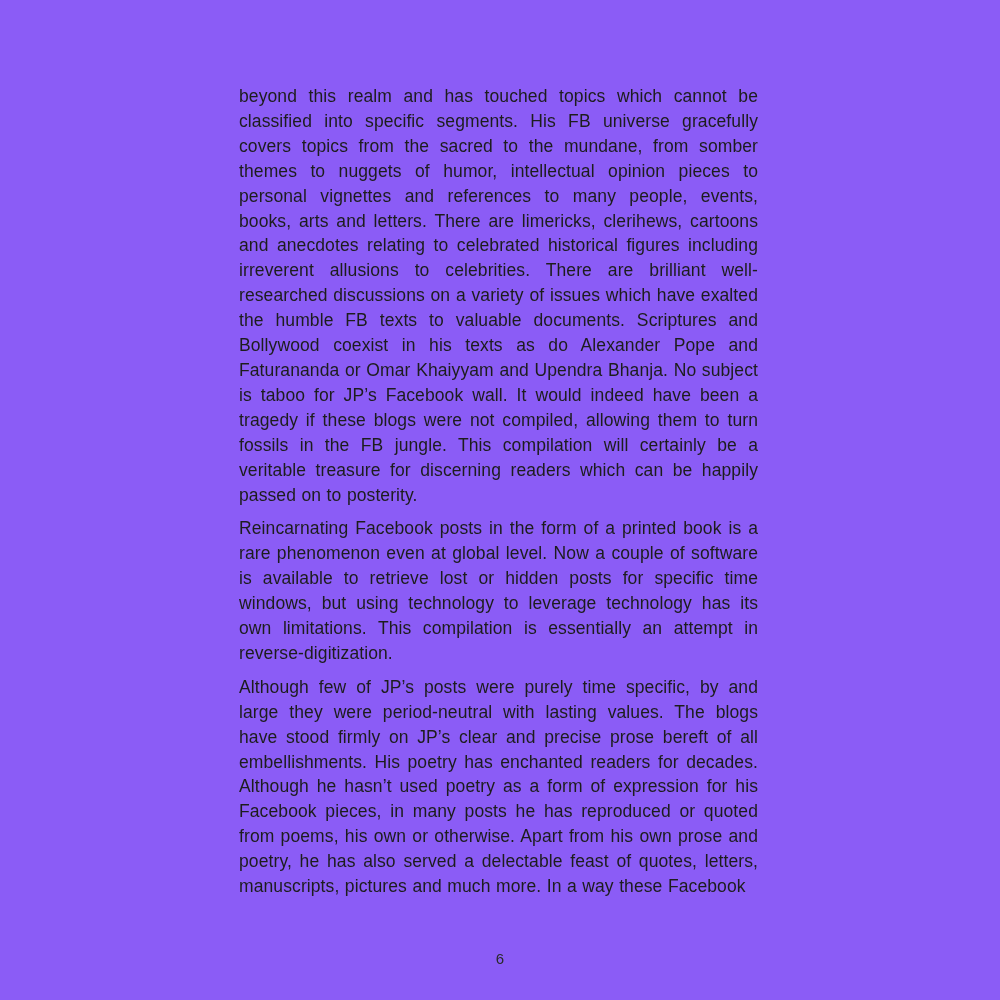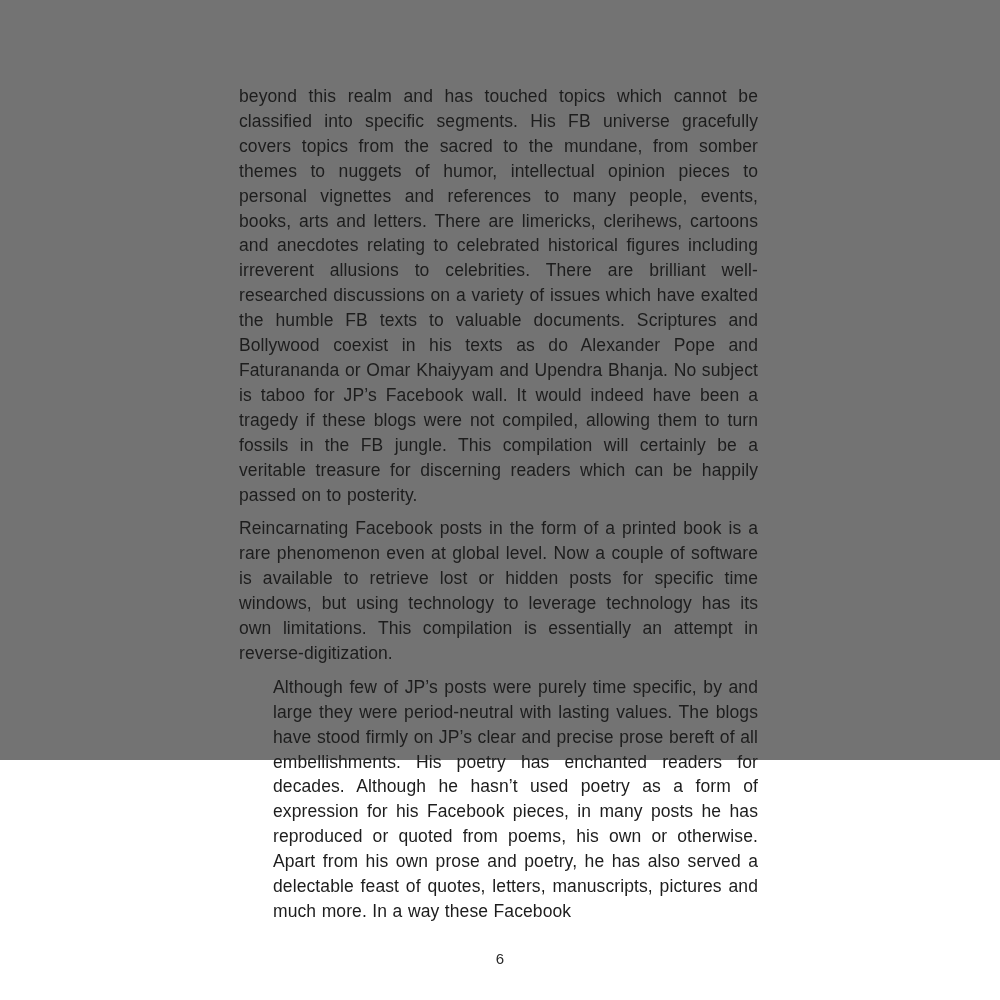--- a/index.html
+++ b/index.html
@@ -6,40 +6,40 @@
   html, body {
     width: 1000px;
     height: 1000px;
     background: #ffffff;
     font-family: "Liberation Sans", sans-serif;
     overflow: hidden;
   }
   .book-page {
     position: relative;
     width: 1000px;
-    height: 760px;
-    background: #737373;
+    height: 1000px;
+    background: #8b5cf6;
   }
   .text-block {
     position: absolute;
     left: 239px;
     top: 84px;
     width: 519px;
     color: #1d1d1d;
   }
   .para {
     font-size: 17.5px;
     line-height: 24.9px;
     text-align: justify;
     text-align-last: left;
     letter-spacing: 0.1px;
     margin-bottom: 9px;
     word-spacing: 0.5px;
   }
-  .para:last-child { margin-bottom: 0; margin-left: 34px; }
+  .para:last-child { margin-bottom: 0; }
   .page-number {
     position: absolute;
     left: 0;
     top: 949px;
     width: 1000px;
     text-align: center;
     font-size: 15px;
     line-height: 20px;
     color: #2a2a2a;
   }

